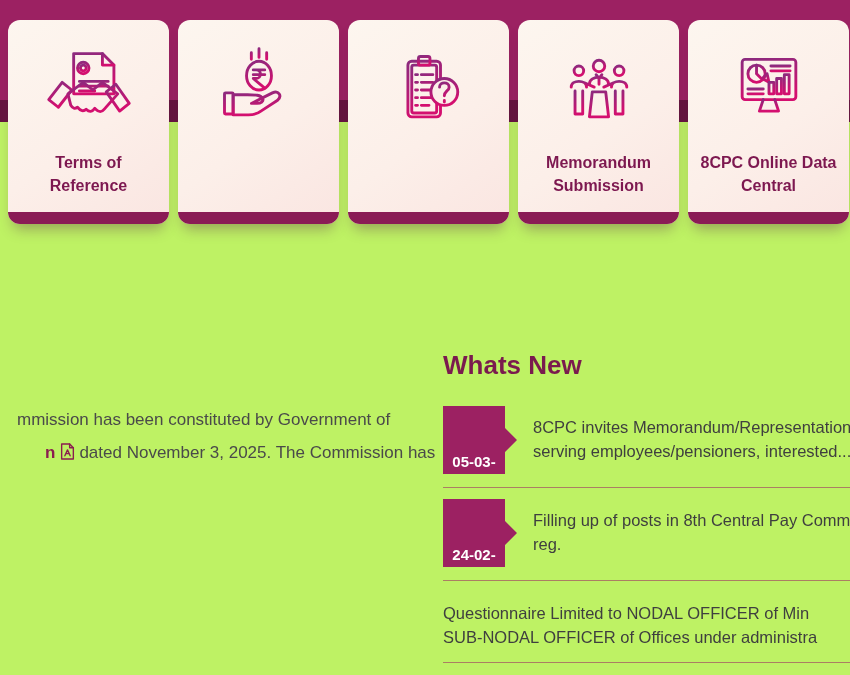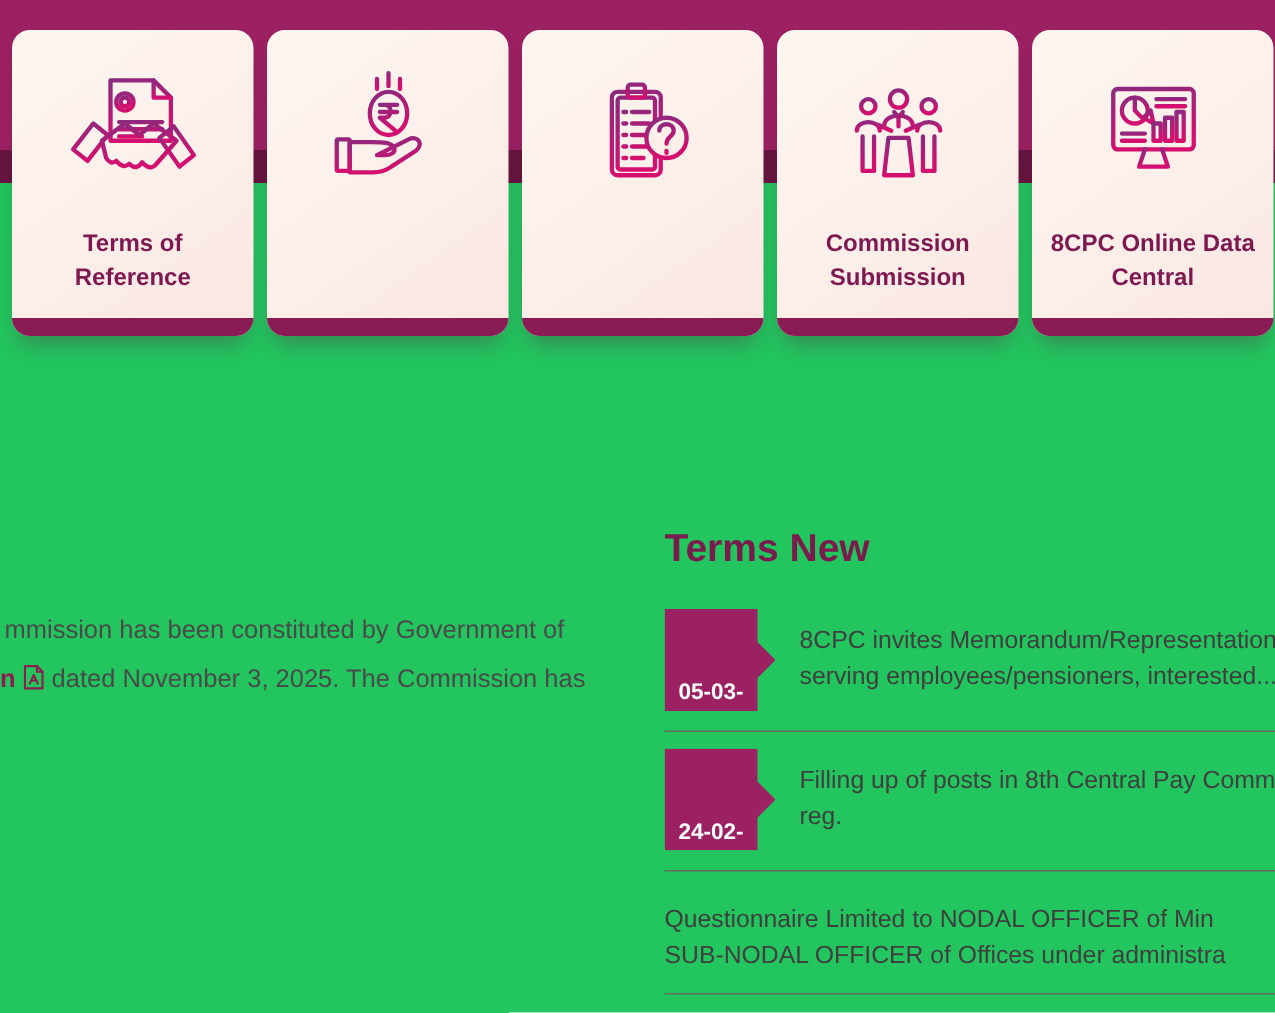--- a/index.html
+++ b/index.html
@@ -1,20 +1,20 @@
 <!DOCTYPE html>
 <html><head>
 <meta charset="utf-8">
 <style>
   * { margin:0; padding:0; box-sizing:border-box; }
   html,body { background:#ffffff; }
   body { font-family:"Liberation Sans","DejaVu Sans",sans-serif; }
   .screen {
     position:relative; width:850px; height:675px;
-    overflow:hidden; background:#22c55e;
+    overflow:hidden; background:#bef264;
   }
 
   
   .hero-band { position:absolute; left:0; top:0; width:850px; height:100px; background:#9c2162; }
   .hero-band-edge { position:absolute; left:0; top:100px; width:850px; height:22px; background:#65153f; }
 
   
   .cards-row {
     position:absolute; left:8px; top:20px; width:841px;
     display:flex; gap:9px;
@@ -36,22 +36,22 @@
     display:flex; align-items:center; justify-content:center;
   }
   .card-label {
     flex:1; display:flex; align-items:center; justify-content:center;
     text-align:center; padding:0 8px 16px;
     font-size:16px; font-weight:bold; line-height:1.45; color:#7d1850;
   }
 
   
   .about { position:absolute; left:0; top:404px; color:#4a4a4a; font-size:17px; }
-  .about-line { height:32.5px; line-height:32.5px; white-space:nowrap; }
-  .about-line.first { padding-left:3px; }
+  .about-line { height:32.5px; line-height:32.5px; white-space:nowrap;padding-left:45px; }
+  .about-line.first { padding-left:17px; }
   .about-link { color:#8b1d4f; font-weight:bold; }
   .pdf-ico { vertical-align:-2px; margin:0 4px 0 5px; }
 
   
   .whats-new { position:absolute; left:443px; top:350px; width:407px; }
   .wn-title { font-size:26px; font-weight:bold; color:#7a1b4e; margin-bottom:25px; }
   .news-item {
     display:flex; gap:16px; padding:11px 0 13px;
     border-bottom:1px solid rgba(155,33,98,0.55);
     cursor:pointer;
@@ -143,21 +143,21 @@
           <circle cx="27" cy="28" r="5"></circle>
           <path d="M19,45 C19,37 35,37 35,45 M34,41 L43,45"></path>
           <path d="M23,49 V73 M31,49 V73 M23,73 H30"></path>
           <circle cx="69" cy="28" r="5"></circle>
           <path d="M61,45 C61,37 77,37 77,45 M62,41 L53,45"></path>
           <path d="M65,49 V73 M73,49 V73 M66,73 H73"></path>
           <path d="M22,46 H74"></path>
           <path d="M41,50 H55 L58,76 H38 Z"></path>
         </svg>
       </div>
-      <div class="card-label">Commission Submission</div>
+      <div class="card-label">Memorandum Submission</div>
       <div class="card-bar"></div>
     </div>
 
     <div class="card">
       <div class="card-icon">
         <svg width="92" height="92" viewBox="0 0 96 96" fill="none" stroke="url(#iconGrad)" stroke-width="3" stroke-linecap="round" stroke-linejoin="round">
           <rect x="20" y="16" width="56" height="42" rx="3"></rect>
           <path d="M42,58 L38,70 H58 L54,58"></path>
           <path d="M33,72 H63"></path>
           <circle cx="35" cy="31" r="9"></circle>
@@ -181,21 +181,21 @@
     <div class="about-line">
       <span class="about-link">n</span><svg class="pdf-ico" width="15" height="17" viewBox="0 0 14 16" fill="none" stroke="#8b1d4f" stroke-width="1.3" stroke-linecap="round" stroke-linejoin="round">
           <path d="M1.5,1 H9 L12.5,4.5 V15 H1.5 Z"></path>
           <path d="M9,1 V4.5 H12.5"></path>
           <path d="M4.5,12 L7,6.5 L9.5,12 M5.5,10 H8.5"></path>
         </svg><span>dated November 3, 2025. The Commission has</span>
     </div>
   </div>
 
   <div class="whats-new">
-    <div class="wn-title">Terms New</div>
+    <div class="wn-title">Whats New</div>
 
     <div class="news-item first">
       <div class="badge">
         <div class="badge-text">05-03-2026</div>
       </div>
       <div class="news-text">
         <div class="news-line">8CPC invites Memorandum/Representations from</div>
         <div class="news-line">serving employees/pensioners, interested...</div>
       </div>
     </div>

